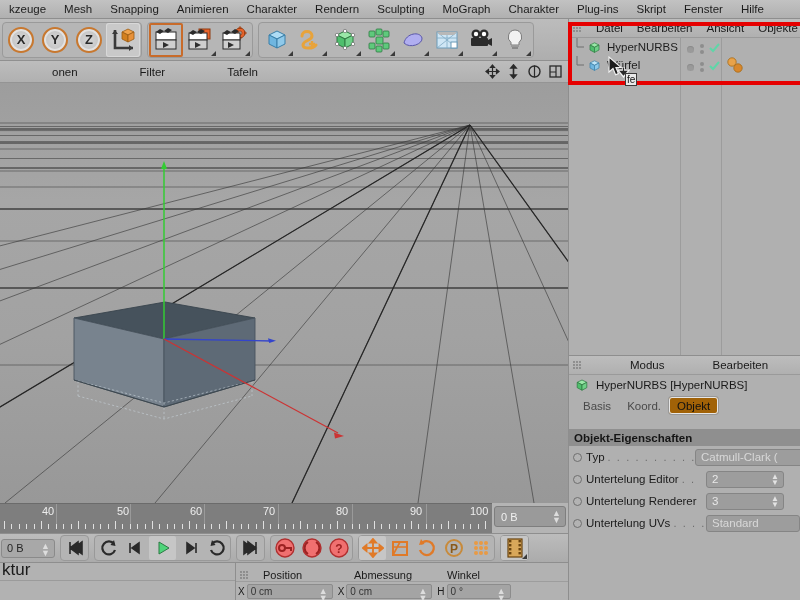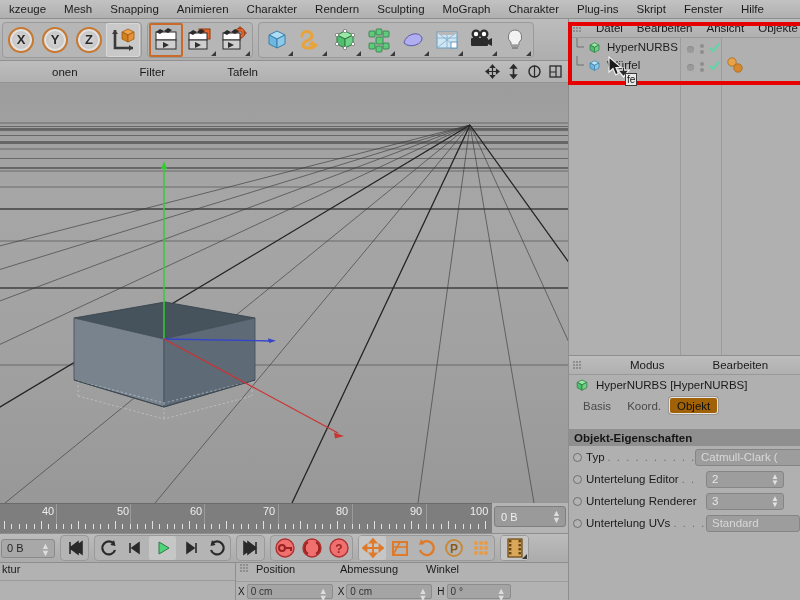--- a/index.html
+++ b/index.html
@@ -104,28 +104,28 @@
   .pbtn{ width:27px;height:24px;display:flex;align-items:center;justify-content:center;}
   .pbtn.sel{ background:#c6c6c6; border-radius:2px;}
 
   
   .matpanel{
     position:absolute; left:0; top:563px; width:236px; height:37px;
     background:#b2b2b2; border-right:1px solid #8e8e8e;
   }
   .matpanel .mhead{
     height:18px; border-bottom:1px solid #9b9b9b;
-    display:flex;align-items:flex-start;padding-left:2px;font-size:11px;
+    display:flex;align-items:flex-end;padding-left:2px;font-size:17px;
   }
   
   .coord{
     position:absolute; left:236px; top:563px; width:332px; height:37px;
     background:#b2b2b2;
   }
-  .coord .chead{ height:19px; display:flex; align-items:flex-start; gap:0; font-size:11px; border-bottom:1px solid #9d9d9d;}
+  .coord .chead{ height:19px; display:flex; align-items:flex-end; gap:7px; font-size:11px; border-bottom:1px solid #9d9d9d;}
   .coord .chead span{ }
   .coordrow{ display:flex; align-items:center; height:17px; padding-top:1px;}
   .cf{
     height:15px;background:#a4a4a4;border:1px solid #8c8c8c;border-radius:2px;
     display:flex;align-items:center;padding-left:3px;font-size:10px;color:#333;position:relative;margin-right:3px;
   }
   .clabel{ font-size:10px;padding:0 2px;}
 
   
   .objmgr{

